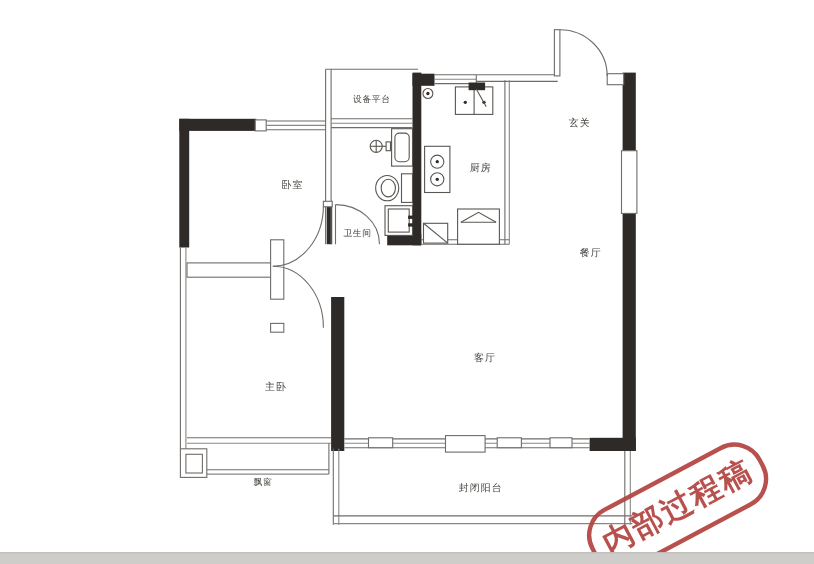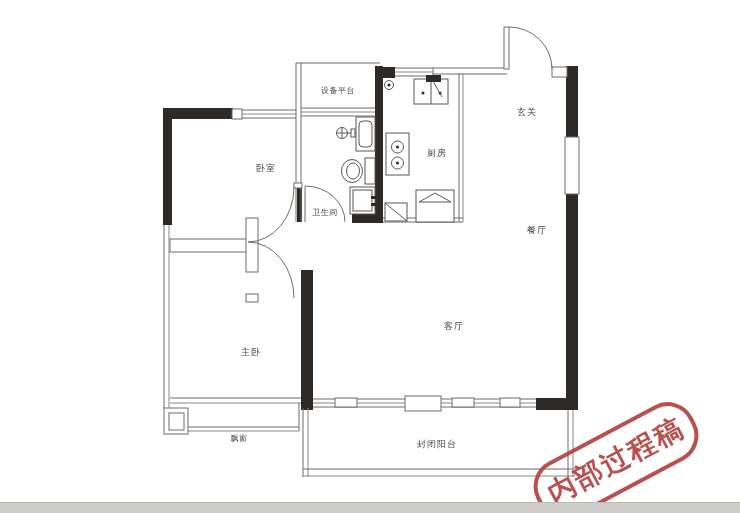--- a/index.html
+++ b/index.html
@@ -187,21 +187,21 @@
       </g>
     </g>
   </svg>
 
   <span class="room-label" style="left:266px;top:168px;">卧室</span>
   <span class="room-label small" style="left:338px;top:90px;">设备平台</span>
   <span class="room-label small" style="left:325px;top:170px;margin-top:42px;">卫生间</span>
   <span class="room-label" style="left:437px;top:153px;">厨房</span>
   <span class="room-label" style="left:527px;top:112px;">玄关</span>
   <span class="room-label" style="left:537px;top:200px;margin-top:30px;">餐厅</span>
-  <span class="room-label" style="left:441px;top:326px;margin-left:13px;">客厅</span>
+  <span class="room-label" style="left:441px;top:326px;">客厅</span>
   <span class="room-label" style="left:251px;top:352px;">主卧</span>
   <span class="room-label small" style="left:239px;top:414px;margin-top:24px;">飘窗</span>
   <span class="room-label" style="left:437px;top:444px;text-align:center;">封闭阳台</span>
 
   <div class="stamp">内部过程稿</div>
 
   <div class="photo-edge"></div>
 </div>
 
 </body></html>

